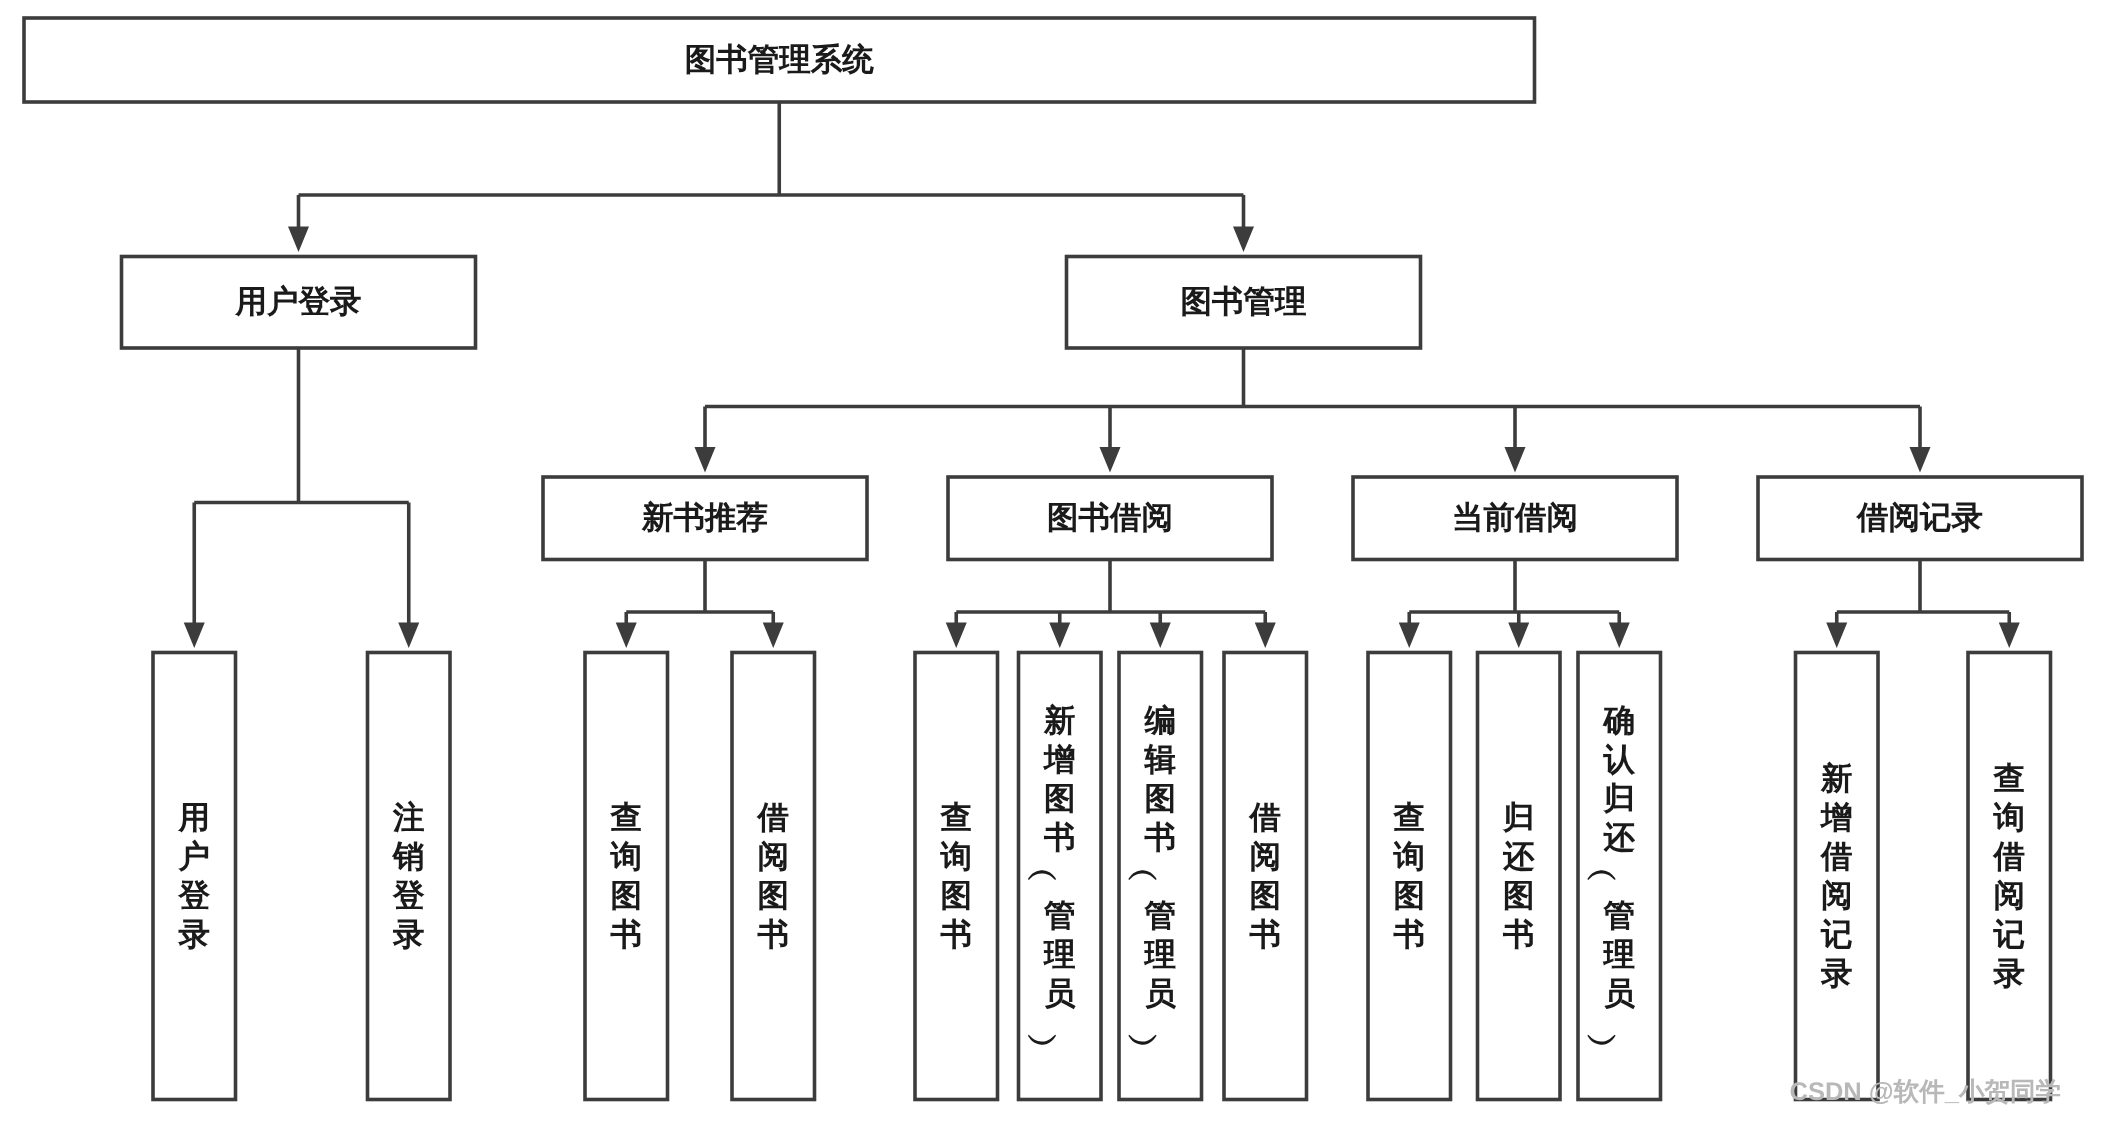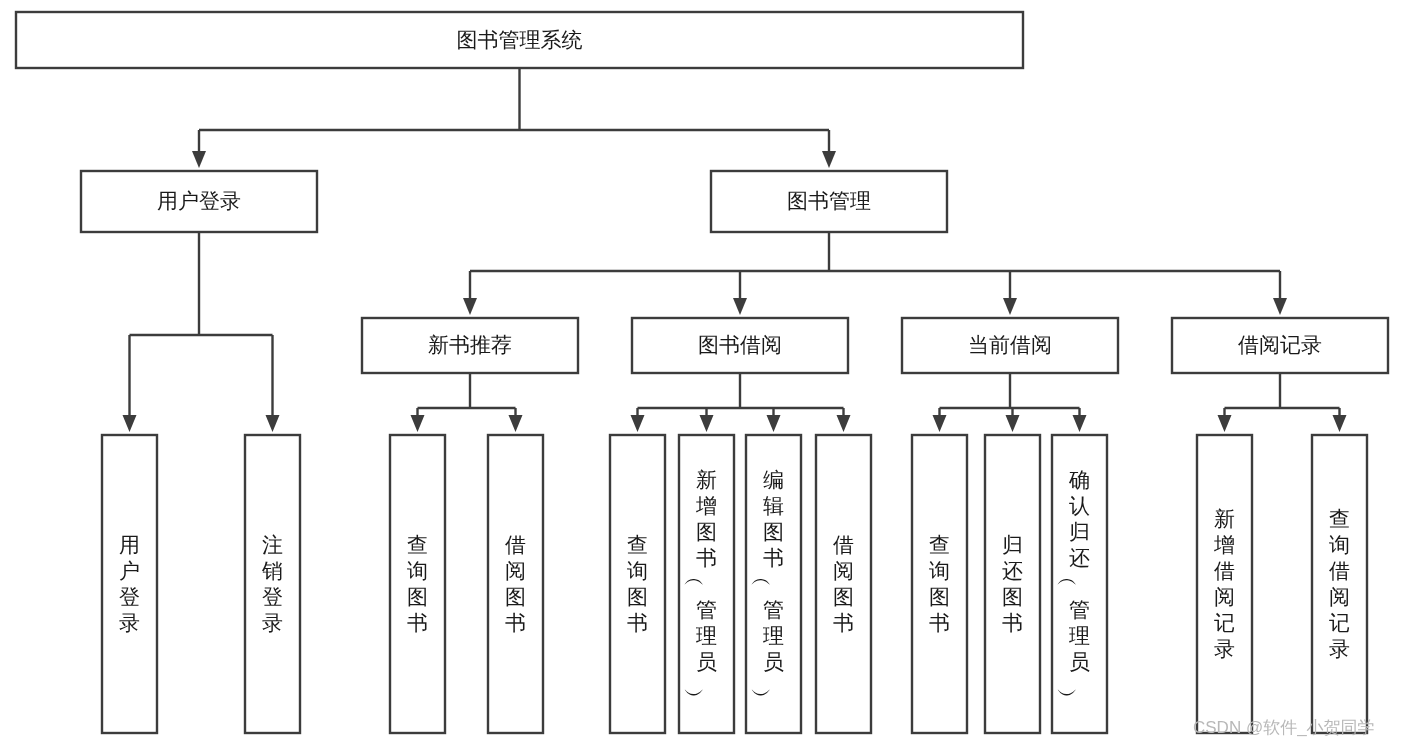--- a/index.html
+++ b/index.html
@@ -12,20 +12,21 @@
     width: 1405px;
     height: 747px;
     font-family: "Liberation Sans", "DejaVu Sans", sans-serif;
     overflow: hidden;
   }
   #diagram-root {
     position: relative;
     width: 1405px;
     height: 727px;
     background: #ffffff;
+    font-weight: bold;
   }
   svg#chart-svg {
     position: absolute;
     left: 0;
     top: 0;
     width: 1405px;
     height: 747px;
     display: block;
   }
   .node-box {

